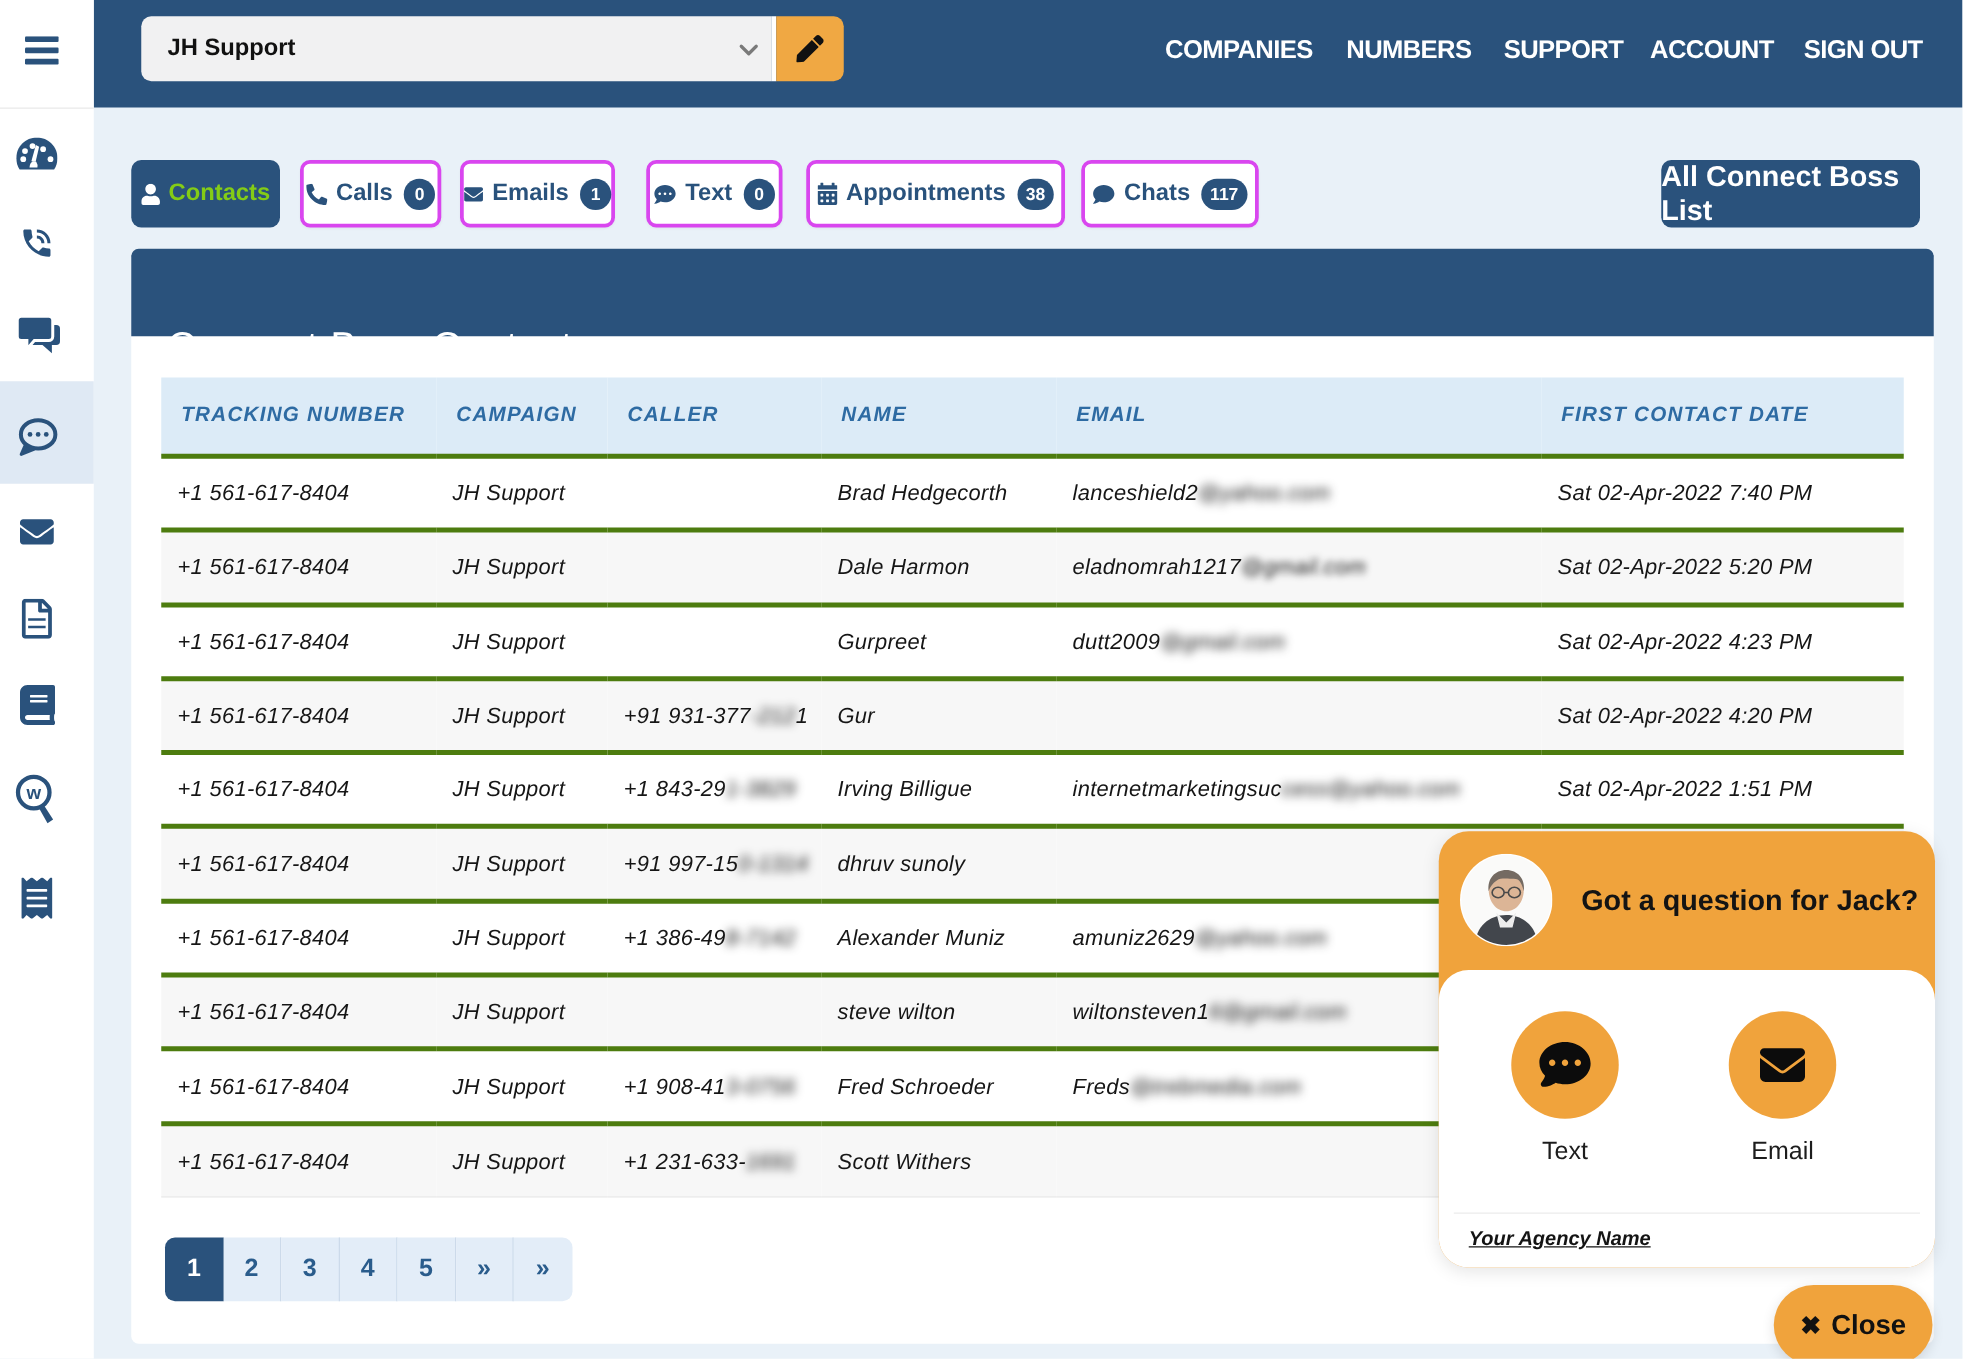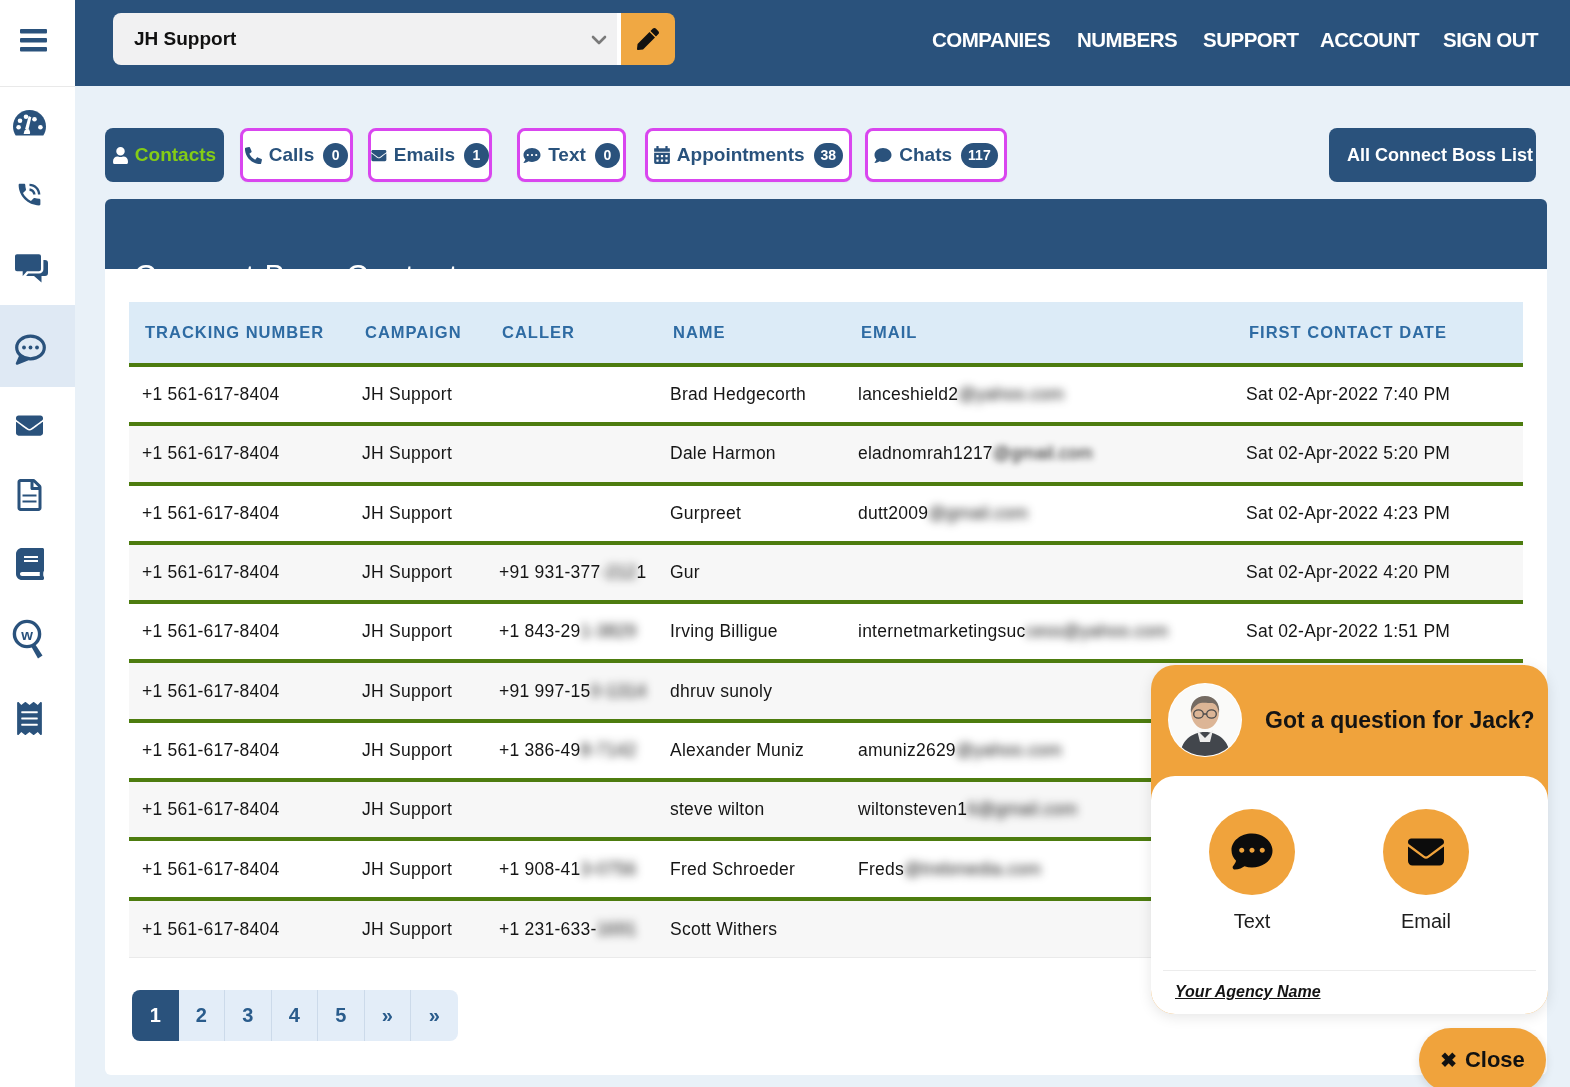--- a/index.html
+++ b/index.html
@@ -18,30 +18,30 @@
 
 #sidebar { left:0; top:0; width:75px; height:1087px; background:#fff; }
 #sideactive { left:0; top:305px; width:75px; height:82px; background:#dfe9f4; }
 .sicon { position:absolute; }
 
 
 .tab { position:absolute; top:128px; height:54px; border-radius:8px; font-size:19px; font-weight:bold; display:flex; align-items:center; justify-content:center; gap:7px; }
 .tab.on { background:#2a527c; color:#84cc16;justify-content:center; }
 .tab.off { background:#fff; color:#29527c; border:3px solid #d946ef; box-shadow:0 1px 2px rgba(0,0,0,0.04); }
 .badge { background:#2a527c; color:#fff; font-size:14px; font-weight:bold; border-radius:13px; height:25px; min-width:25px; padding:0 7px; display:flex; align-items:center; justify-content:center; margin-left:2px; }
-#allbtn { left:1329px; top:128px; width:207px; height:54px; background:#2a527c; border-radius:8px; color:#fff; font-weight:bold; font-size:18px; display:flex; align-items:center; justify-content:center;padding-left:15px; }
+#allbtn { left:1329px; top:128px; width:207px; height:54px; background:#2a527c; border-radius:8px; color:#fff; font-weight:bold; font-size:23px; display:flex; align-items:center; justify-content:center; }
 
 
 #panel { left:105px; top:199px; width:1442px; height:876px; background:#fff; border-radius:6px; }
 #panelhead { left:105px; top:199px; width:1442px; height:70px; background:#2a527c; border-radius:6px 6px 0 0; }
 #paneltitle { left:134px; top:204px; height:70px; line-height:70px; color:#fff; font-size:31px; letter-spacing:0.8px;margin-top:38px; }
 
 
 #tbl { left:129px; top:302px; width:1394px; }
-table { border-collapse:collapse; width:1394px; table-layout:fixed; }
+table { border-collapse:collapse; width:1394px; table-layout:fixed;font-style:italic; }
 th { background:#dcebf7; color:#2e6ba3; font-size:16.5px; font-weight:bold; text-align:left; height:63px; padding:0 0 0 16px; letter-spacing:1px; }
 td { height:59.3px; font-size:17.5px; color:#161616; padding:0 0 0 13px; white-space:nowrap; overflow:visible; letter-spacing:0.25px; }
 tr.s td { background:#f7f7f7; }
 tbody tr { border-top:4px solid #4d7c0f; }
 tbody tr:last-child { border-bottom:1px solid #eaeaea; }
 .blur { filter:blur(4px); }
 .blur2 { filter:blur(3px); }
 
 
 #pager { left:132px; top:990px; height:51px; display:flex; }

